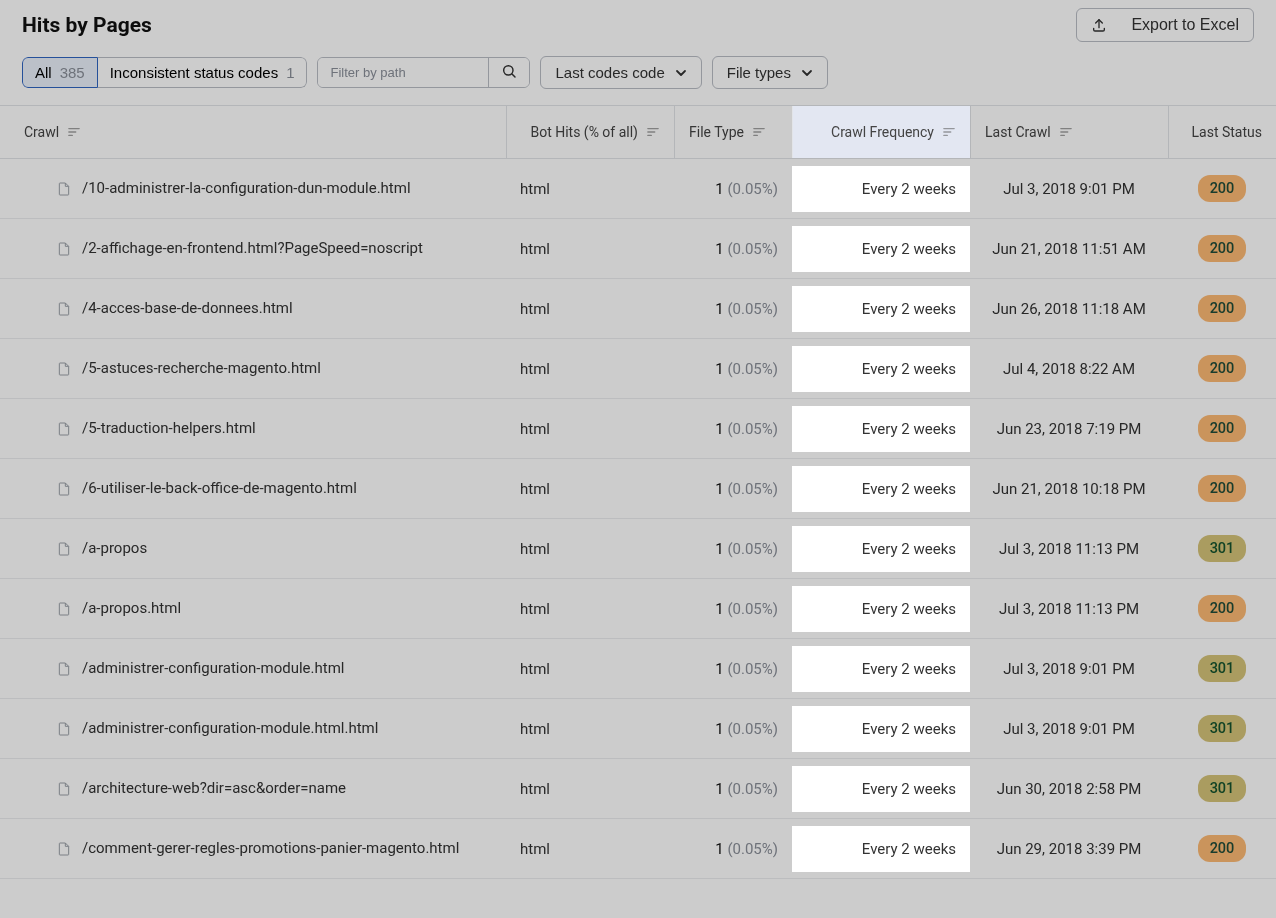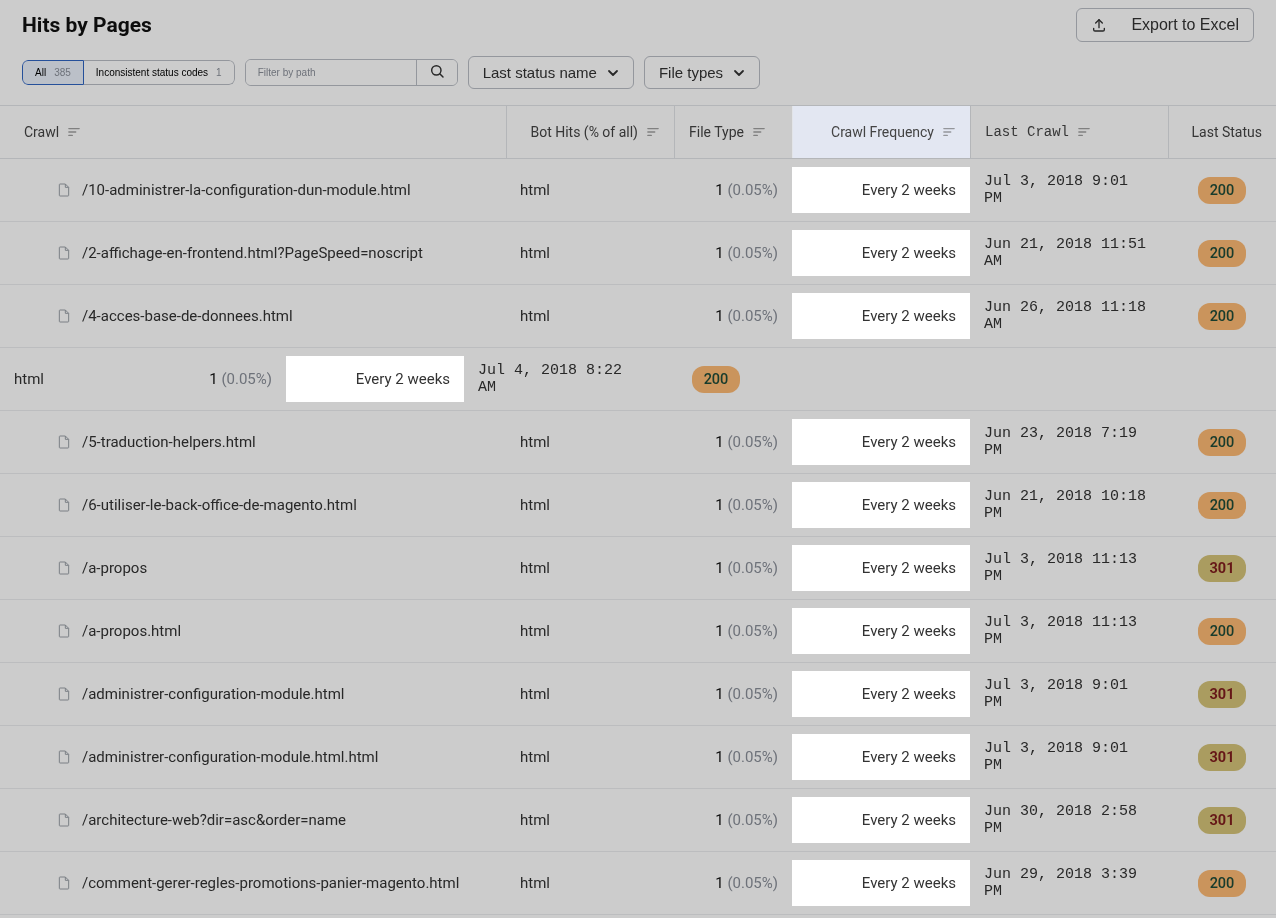--- a/index.html
+++ b/index.html
@@ -53,21 +53,21 @@
 }
 .seg-group {
   display: inline-flex;
   border-radius: 6px;
   overflow: hidden;
 }
 .seg {
   border: 1px solid #b9bdc5;
   background: #fff;
   padding: 6px 12px;
-  font-size: 10px;
+  font-size: 15px;
   display: inline-flex;
   align-items: center;
   gap: 8px;
   cursor: pointer;
 }
 .seg.active {
   border-color: #2f64c1;
   background: #eaf1fb;
 }
 .seg .count { color: #8a8f99; font-weight: 500; }
@@ -75,21 +75,21 @@
 .seg:last-child { border-radius: 0 6px 6px 0; border-left: none; }
 .search-wrap {
   display: inline-flex;
   border: 1px solid #b9bdc5;
   border-radius: 6px;
   overflow: hidden;
 }
 .search-in {
   border: none;
   padding: 7px 12px;
-  font-size: 10px;
+  font-size: 13px;
   width: 170px;
   outline: none;
   color: #333;
 }
 .search-in::placeholder { color: #8a8f99; }
 .search-btn {
   border: none;
   border-left: 1px solid #b9bdc5;
   background: #fff;
   padding: 0 12px;
@@ -122,50 +122,50 @@
   display: flex;
   align-items: center;
   gap: 8px;
   border-left: 1px solid #e2e4e8;
 }
 .th:first-child { border-left: none; padding-left: 24px; }
 .col-path  { width: 506px; }
 .col-ftype { width: 118px; }
 .col-hits  { width: 168px; justify-content: flex-end; }
 .col-freq  { width: 178px; justify-content: flex-end; background: #fff; position: relative; z-index: 20; }
-.col-last  { width: 198px; font-family: Liberation Mono, monospace; }
+.col-last  { width: 198px; }
 .col-stat  { width: 108px; justify-content: flex-end; }
 .thead .col-freq { background: #e3e7f2; }
 .sort-ic { width: 14px; height: 12px; opacity: 0.55; }
 .tbody { }
 .row {
   display: flex;
   border-bottom: 1px solid #ecedef;
   min-height: 60px;
   align-items: center;
 }
 .cell { padding: 14px 14px; }
 .cell.col-path { display:flex; align-items:center; gap: 10px; padding-left: 56px; color:#333; }
 .cell.col-path .pth { word-break: break-all; line-height: 1.35; }
 .doc-ic { width:16px; height:18px; flex-shrink:0; fill:none; stroke:#9aa0a8; stroke-width:1.5; }
 .cell.col-ftype { color:#333; }
 .cell.col-hits { text-align:right; }
 .cell.col-hits .pct { color:#8a8f99; }
 .cell.col-freq { text-align:right; color:#333; background:#fff; position: relative; z-index: 20; }
-.cell.col-last { color:#333; }
+.cell.col-last { color:#333;text-align:center; }
 .cell.col-stat { text-align:center; }
 .badge {
   display:inline-block;
   border-radius: 12px;
   padding: 5px 12px;
   font-size: 14.5px;
   font-weight: 500;
 }
 .badge.s200 { background:#fdba74; color:#1f4b38; }
-.badge.s301 { background:#d5c379; color:#7f1d1d;font-weight:bold; }
+.badge.s301 { background:#d5c379; color:#14532d; }
 </style>
 </head>
 <body>
 
 <div class="overlay"></div>
 
 <div class="header-row">
   <div class="page-title">Hits by Pages</div>
   <button class="export-btn">
     <svg viewBox="0 0 24 24" fill="none" stroke="#333" stroke-width="2" stroke-linecap="round" stroke-linejoin="round">
@@ -194,21 +194,21 @@
     <button class="search-btn">
       <svg width="16" height="16" viewBox="0 0 24 24" fill="none" stroke="#333" stroke-width="2.2" stroke-linecap="round">
           <circle cx="11" cy="11" r="7"></circle>
           <line x1="21" y1="21" x2="16.5" y2="16.5"></line>
         </svg>
     </button>
   </div>
 
   <div id="dropdowns" style="display:inline-flex; gap:10px;">
       <button class="pill-btn">
-        <span>Last status name</span>
+        <span>Last codes code</span>
         <svg class="chev-down" viewBox="0 0 12 12" fill="none" stroke="#333" stroke-width="1.8" stroke-linecap="round" stroke-linejoin="round">
           <polyline points="2 4 6 8 10 4"></polyline>
         </svg>
       </button>
       <button class="pill-btn">
         <span>File types</span>
         <svg class="chev-down" viewBox="0 0 12 12" fill="none" stroke="#333" stroke-width="1.8" stroke-linecap="round" stroke-linejoin="round">
           <polyline points="2 4 6 8 10 4"></polyline>
         </svg>
       </button>
@@ -298,20 +298,27 @@
           </svg>
           <span class="pth">/4-acces-base-de-donnees.html</span>
         </div>
         <div class="cell col-ftype">html</div>
         <div class="cell col-hits"><span>1</span> <span class="pct"> (0.05%)</span></div>
         <div class="cell col-freq">Every 2 weeks</div>
         <div class="cell col-last">Jun 26, 2018 11:18 AM</div>
         <div class="cell col-stat"><span class="badge s200">200</span></div>
       </div>
       <div class="row">
+        <div class="cell col-path">
+          <svg class="doc-ic" viewBox="0 0 24 24">
+            <path d="M14 3H6a1 1 0 0 0-1 1v16a1 1 0 0 0 1 1h12a1 1 0 0 0 1-1V8z"></path>
+            <polyline points="14 3 14 8 19 8"></polyline>
+          </svg>
+          <span class="pth">/5-astuces-recherche-magento.html</span>
+        </div>
         <div class="cell col-ftype">html</div>
         <div class="cell col-hits"><span>1</span> <span class="pct"> (0.05%)</span></div>
         <div class="cell col-freq">Every 2 weeks</div>
         <div class="cell col-last">Jul 4, 2018 8:22 AM</div>
         <div class="cell col-stat"><span class="badge s200">200</span></div>
       </div>
       <div class="row">
         <div class="cell col-path">
           <svg class="doc-ic" viewBox="0 0 24 24">
             <path d="M14 3H6a1 1 0 0 0-1 1v16a1 1 0 0 0 1 1h12a1 1 0 0 0 1-1V8z"></path>

